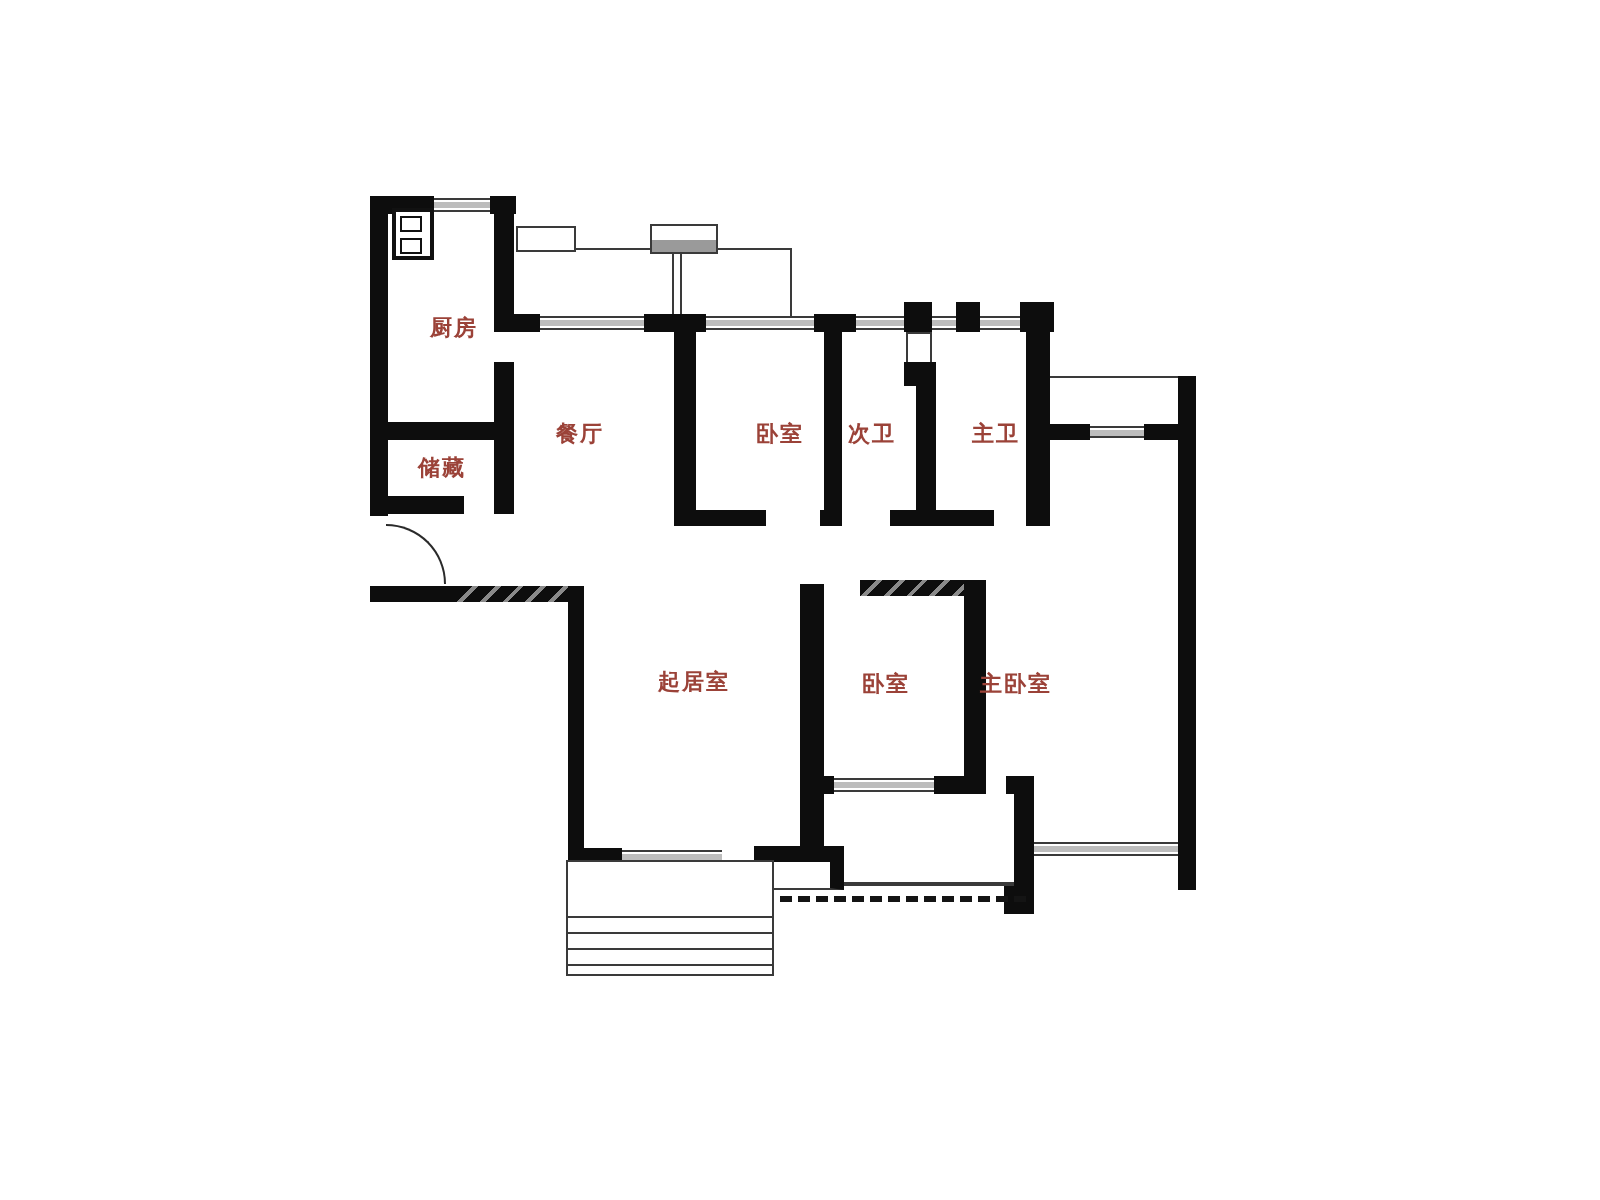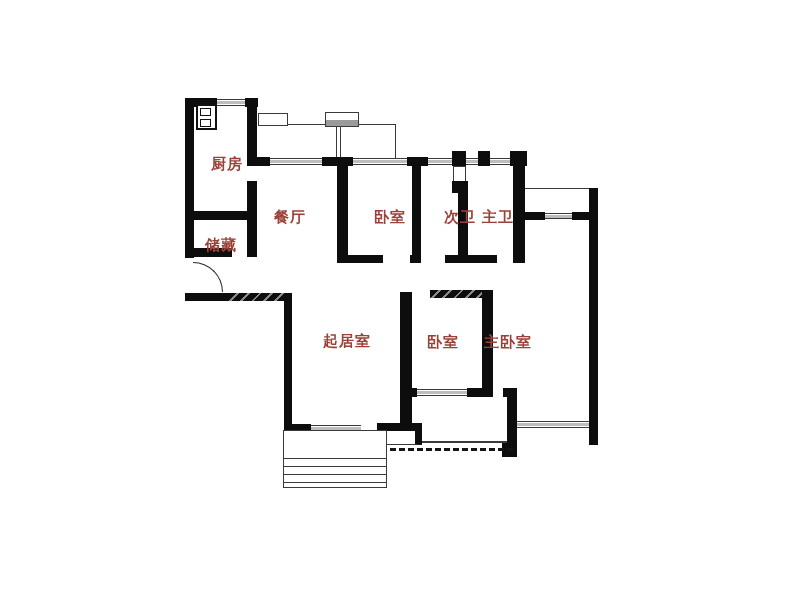--- a/index.html
+++ b/index.html
@@ -17,21 +17,21 @@
     background:linear-gradient(to bottom,#ffffff 0,#ffffff 1px,#bdbdbd 1px,#bdbdbd 4px,#ffffff 4px,#ffffff 100%);
   }
   .tl{position:absolute;background:#3a3a3a;}
   .thinbox{position:absolute;box-sizing:border-box;border:1px solid #3a3a3a;background:#ffffff;}
   .dash{position:absolute;border-top:3px dashed #141414;}
   .arc{position:absolute;box-sizing:border-box;}
   .arc.entry{border-top:1.5px solid #2a2a2a;border-right:1.5px solid #2a2a2a;border-top-right-radius:100% 100%;}
   .arc.balcony{border-left:1.5px solid #2a2a2a;border-bottom:1.5px solid #2a2a2a;border-bottom-left-radius:100% 100%;}
   .room-label{
     position:absolute;transform:translate(-50%,-50%);
-    color:#9b4238;font-size:15px;font-weight:700;letter-spacing:1px;white-space:nowrap;
+    color:#9b4238;font-size:11px;font-weight:700;letter-spacing:1px;white-space:nowrap;
   }
   .sink{position:absolute;box-sizing:border-box;border:2px solid #111;background:#fff;}
   .sink .basin{position:absolute;box-sizing:border-box;border:1px solid #111;background:#fff;}
   .frame-box{ 
     position:absolute;box-sizing:border-box;background:#ffffff;
     border-top:8px solid #0d0d0d;border-left:7px solid #0d0d0d;border-right:7px solid #0d0d0d;border-bottom:1px solid #3a3a3a;
   }
   .steps{position:absolute;box-sizing:border-box;border:1px solid #3a3a3a;background:#fff;}
   .steps .step-line{position:absolute;left:0;width:100%;height:1px;background:#3a3a3a;}
 </style>
@@ -118,22 +118,22 @@
   <div class="arc entry" style="left:193px;top:262px;width:30px;height:30px"></div>
 
   <div class="steps" style="left:283px;top:430px;width:104px;height:58px">
     <div class="step-line" style="top:27px"></div>
     <div class="step-line" style="top:35px"></div>
     <div class="step-line" style="top:43px"></div>
     <div class="step-line" style="top:51px"></div>
   </div>
 
   <div class="room-label" style="left:227px;top:164px">厨房</div>
-  <div class="room-label" style="left:221px;top:245px">储藏</div>
+  <div class="room-label" style="left:221px;top:234px">储藏</div>
   <div class="room-label" style="left:290px;top:217px">餐厅</div>
   <div class="room-label" style="left:390px;top:217px">卧室</div>
-  <div class="room-label" style="left:460px;top:217px">次卫</div>
+  <div class="room-label" style="left:436px;top:217px">次卫</div>
   <div class="room-label" style="left:498px;top:217px">主卫</div>
   <div class="room-label" style="left:347px;top:341px">起居室</div>
   <div class="room-label" style="left:443px;top:342px">卧室</div>
   <div class="room-label" style="left:508px;top:342px">主卧室</div>
 
 </div>
 
 </body></html>

